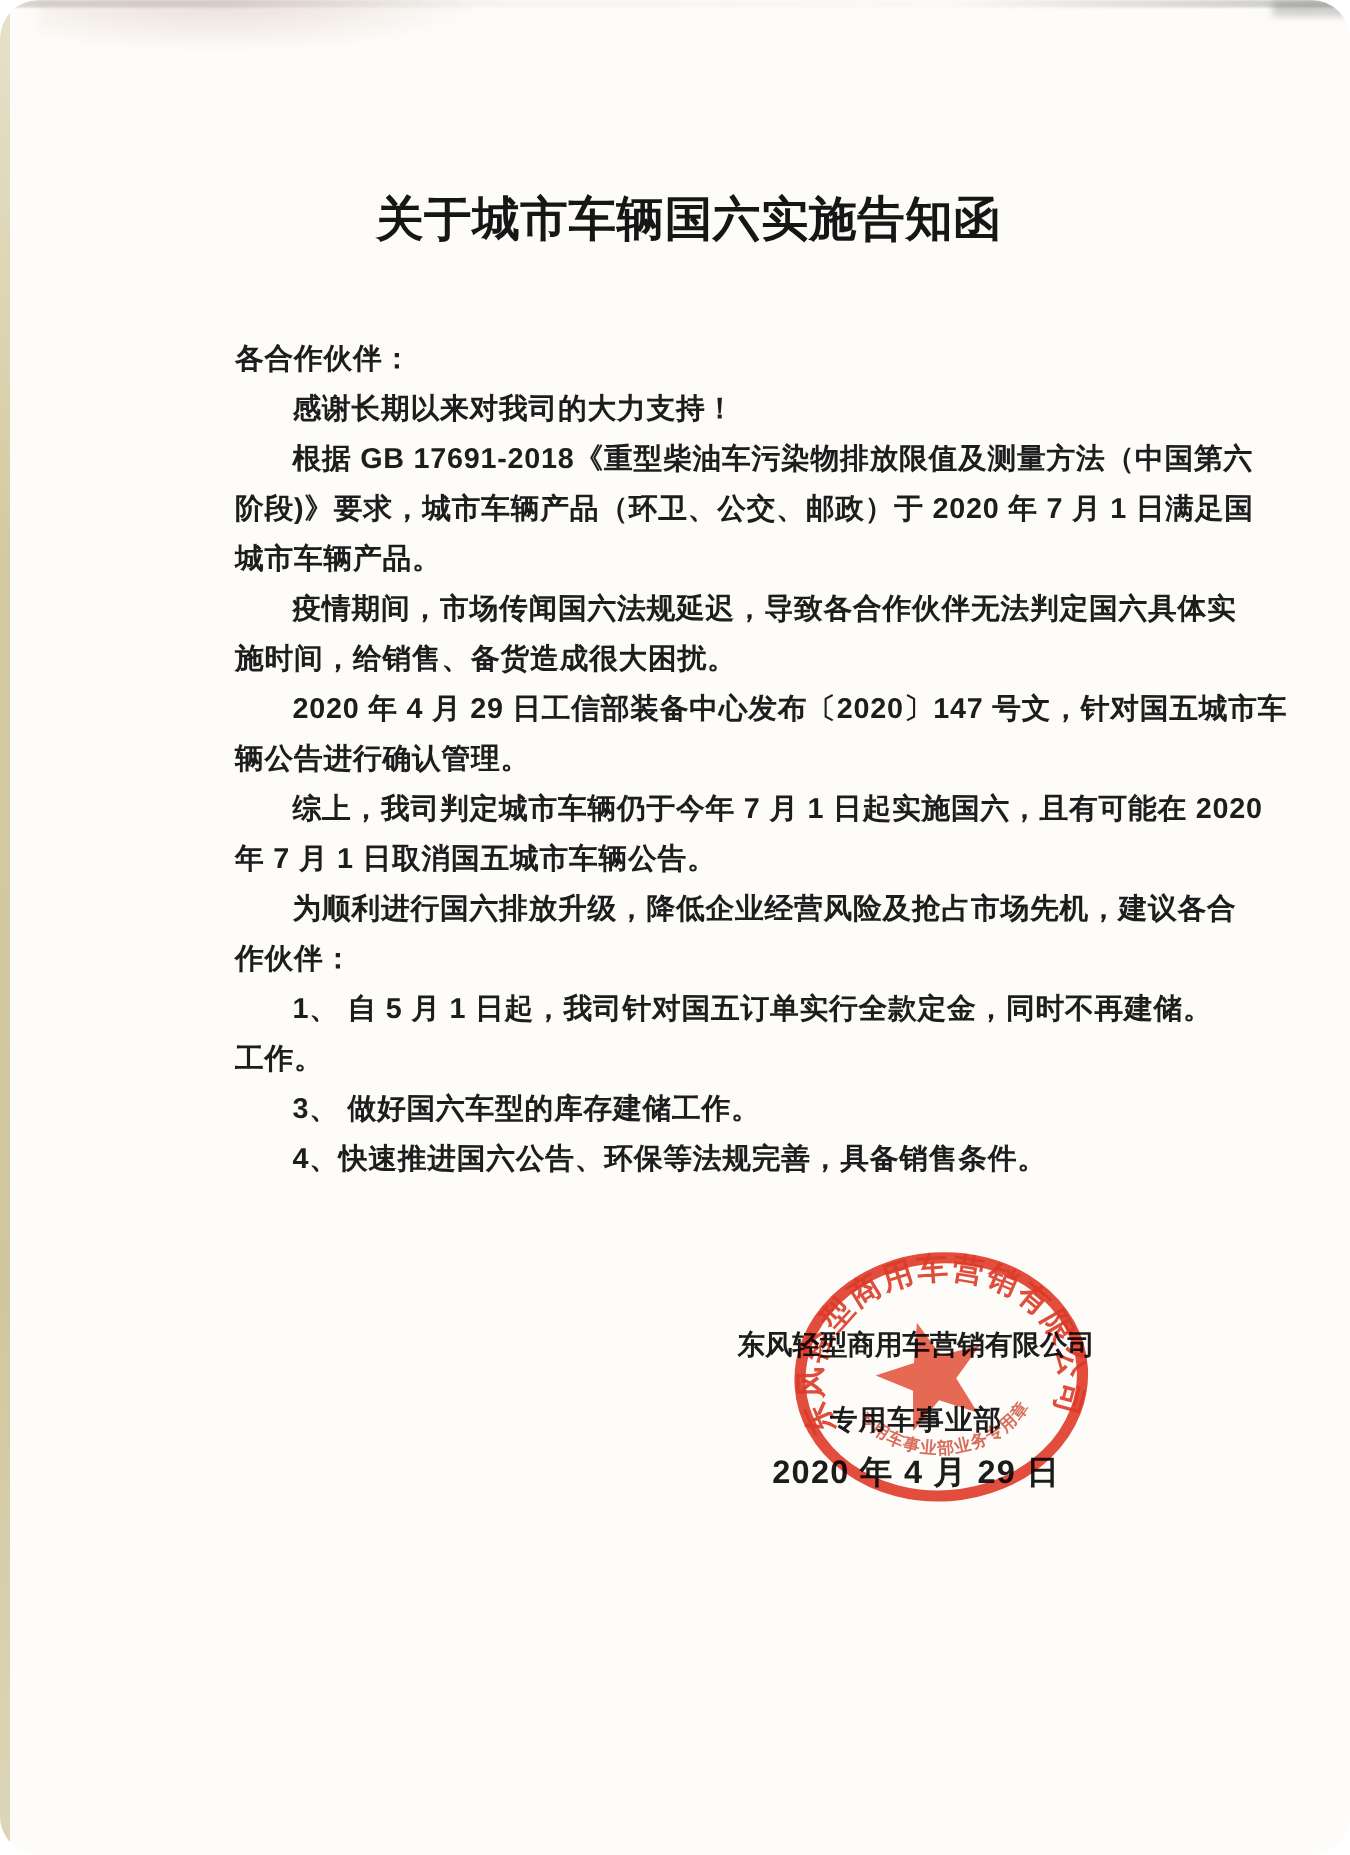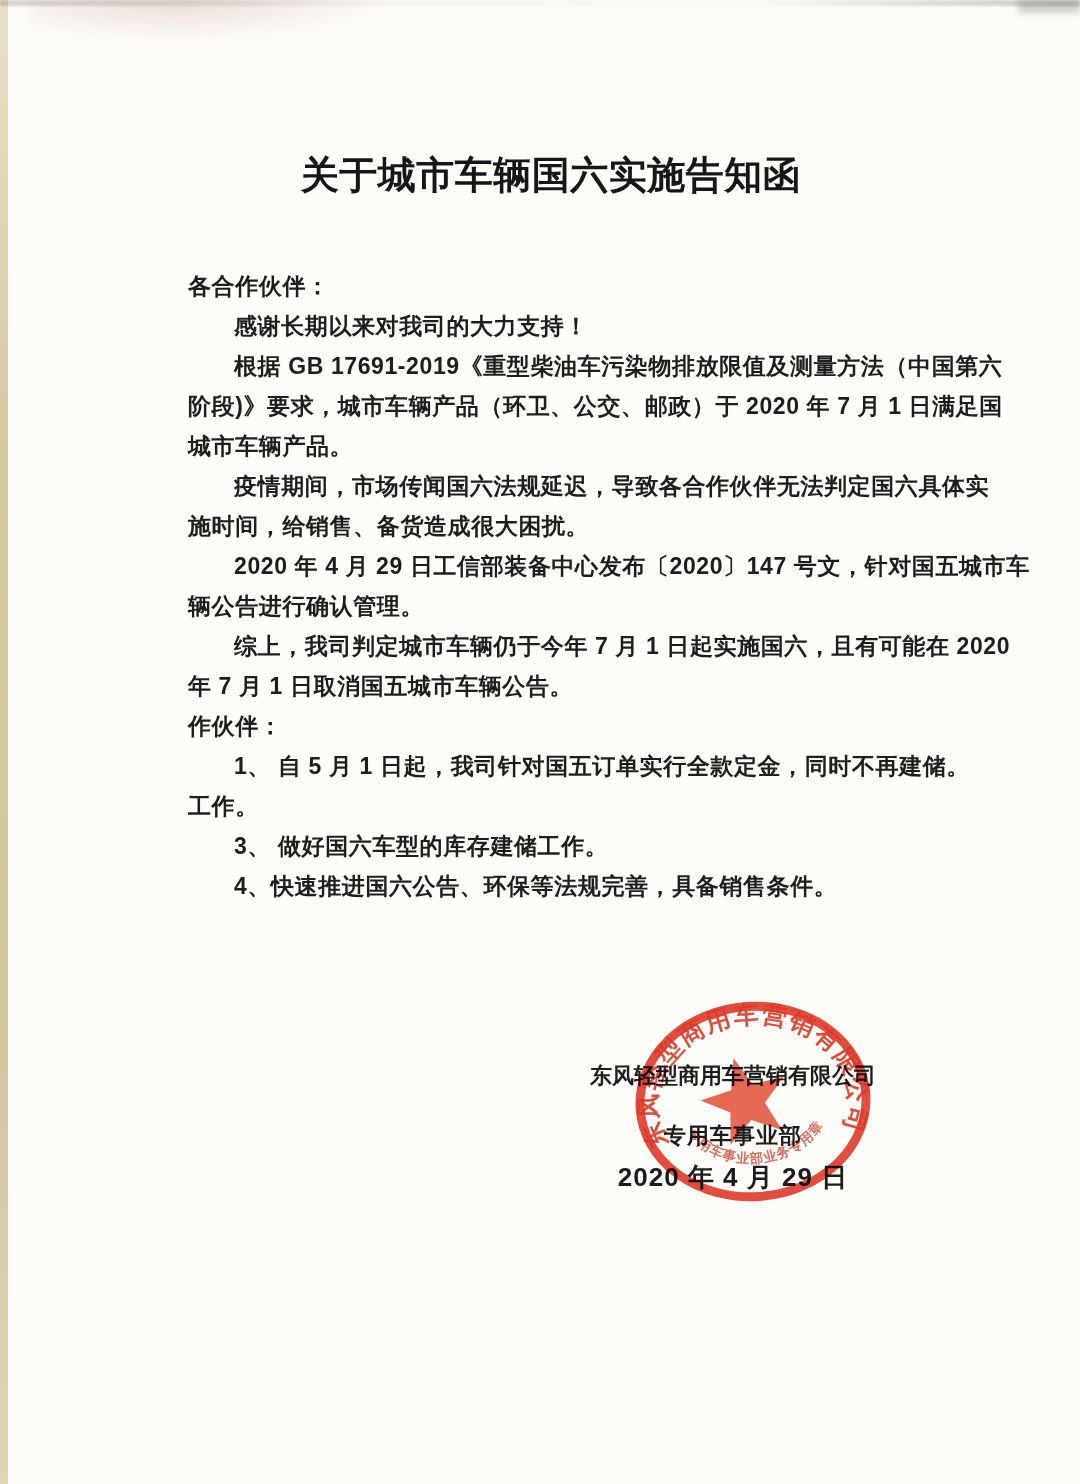--- a/index.html
+++ b/index.html
@@ -3,20 +3,21 @@
 <meta charset="utf-8">
 <style>
   html,body{margin:0;padding:0;background:#ffffff;}
   .page{
     position:relative;
     width:1080px;height:1484px;
     background:#fdfcf9;
     overflow:hidden;
     font-family:"Liberation Sans","DejaVu Sans",sans-serif;
     color:#1b1b1b;
+    border-radius:31px;
   }
   
   .edge-left{
     position:absolute;left:0;top:0;bottom:0;width:8px;
     background:linear-gradient(180deg,#e4dcc2 0%,#cdc191 30%,#c9bd8e 70%,#d8cfae 100%);
     opacity:.85;
   }
   .smudge-top{
     position:absolute;left:30px;top:-18px;width:360px;height:60px;
     background:radial-gradient(ellipse at 40% 30%, rgba(196,166,158,.35), rgba(196,166,158,0) 70%);
@@ -72,29 +73,30 @@
   <div class="smudge-top"></div>
   <div class="smudge-top-line"></div>
   <div class="smudge-top-right"></div>
 
   <div class="title">关于城市车辆国六实施告知函</div>
 
   <div class="body-text">
     <div class="line">各合作伙伴：</div>
     <div>
         <div class="line indent">感谢长期以来对我司的大力支持！</div>
-        <div class="line indent">根据 GB 17691-2019《重型柴油车污染物排放限值及测量方法（中国第六</div>
+        <div class="line indent">根据 GB 17691-2018《重型柴油车污染物排放限值及测量方法（中国第六</div>
         <div class="line">阶段)》要求，城市车辆产品（环卫、公交、邮政）于 2020 年 7 月 1 日满足国</div>
         <div class="line">城市车辆产品。</div>
         <div class="line indent">疫情期间，市场传闻国六法规延迟，导致各合作伙伴无法判定国六具体实</div>
         <div class="line">施时间，给销售、备货造成很大困扰。</div>
         <div class="line indent">2020 年 4 月 29 日工信部装备中心发布〔2020〕147 号文，针对国五城市车</div>
         <div class="line">辆公告进行确认管理。</div>
         <div class="line indent">综上，我司判定城市车辆仍于今年 7 月 1 日起实施国六，且有可能在 2020</div>
         <div class="line">年 7 月 1 日取消国五城市车辆公告。</div>
+        <div class="line indent">为顺利进行国六排放升级，降低企业经营风险及抢占市场先机，建议各合</div>
         <div class="line">作伙伴：</div>
         <div class="line indent">1、 自 5 月 1 日起，我司针对国五订单实行全款定金，同时不再建储。</div>
         <div class="line">工作。</div>
         <div class="line indent">3、 做好国六车型的库存建储工作。</div>
         <div class="line indent">4、快速推进国六公告、环保等法规完善，具备销售条件。</div>
       </div>
   </div>
 
   <div class="signature">
     <div class="sig-company">东风轻型商用车营销有限公司</div>

